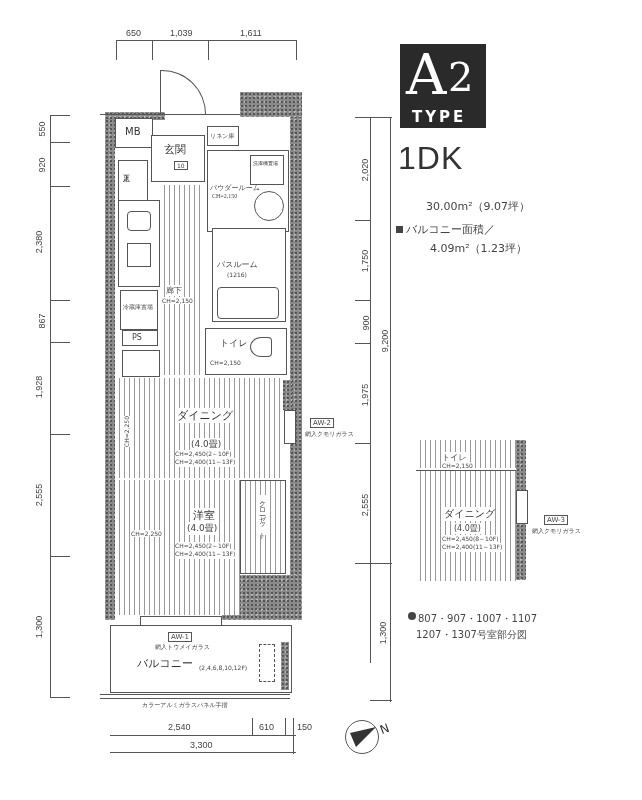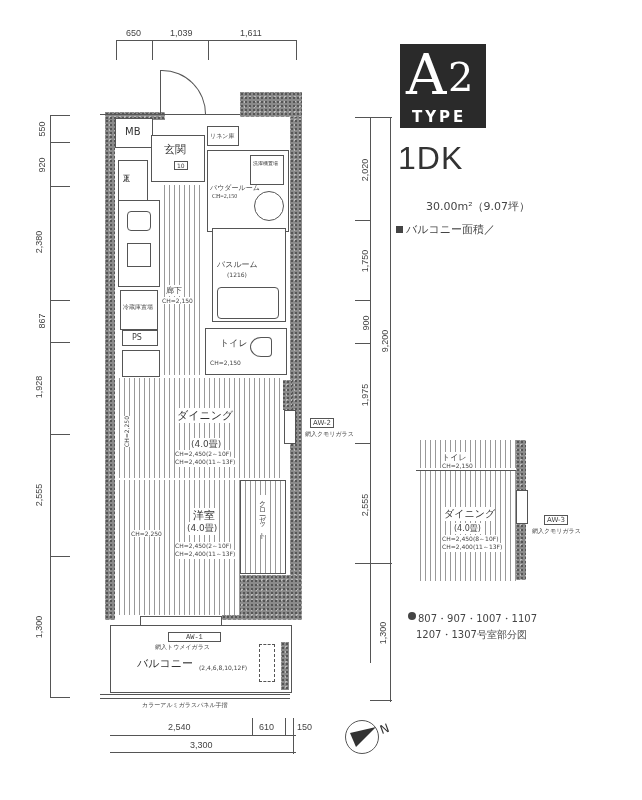--- a/index.html
+++ b/index.html
@@ -24,20 +24,21 @@
   <span class="abs" style="left:12px;top:64px;font-family:'DejaVu Sans',sans-serif;font-weight:bold;font-size:15px;letter-spacing:3px;color:#fff;">TYPE</span>
 </div>
 <div class="abs" style="left:398px;top:140px;font-family:'Liberation Sans',sans-serif;font-size:32px;font-weight:300;color:#333;letter-spacing:1px;">1DK</div>
 
 <div class="abs" style="left:396px;top:195px;width:200px;">
   <div style="font-size:11px;color:#444;margin:4px 0 0 30px;">30.00m²（9.07坪）</div>
   <div style="display:flex;align-items:center;font-size:11px;color:#444;margin-top:8px;">
     <span style="display:inline-block;width:7px;height:7px;background:#444;margin-right:3px;"></span>
     <span>バルコニー面積／</span>
   </div>
+  <div style="font-size:11px;color:#444;margin:4px 0 0 34px;">4.09m²（1.23坪）</div>
 </div>
 
 <div class="abs line" style="left:116px;top:40px;width:180px;height:1px;"></div>
 <div class="abs line" style="left:116px;top:40px;width:1px;height:20px;"></div>
 <div class="abs line" style="left:152px;top:40px;width:1px;height:20px;"></div>
 <div class="abs line" style="left:208px;top:40px;width:1px;height:20px;"></div>
 <div class="abs line" style="left:296px;top:40px;width:1px;height:20px;"></div>
 <span class="abs dim" style="left:126px;top:28px;">650</span>
 <span class="abs dim" style="left:170px;top:28px;">1,039</span>
 <span class="abs dim" style="left:240px;top:28px;">1,611</span>
@@ -169,21 +170,21 @@
 <div class="abs floor" style="left:240px;top:480px;width:44px;height:92px;border:1px solid #555;">
   <span class="abs small" style="left:16px;top:14px;writing-mode:vertical-rl;font-size:7px;background:#fff;">クローゼット</span>
 </div>
 
 <div class="abs wall" style="left:110px;top:625px;width:180px;height:66px;background:#fff;">
   <span class="abs room-label" style="left:26px;top:30px;">バルコニー</span>
   <span class="abs small" style="left:88px;top:38px;">(2,4,6,8,10,12F)</span>
   <div class="abs" style="left:148px;top:18px;width:14px;height:36px;border:1px dashed #555;"></div>
   <div class="abs hatch" style="left:170px;top:16px;width:8px;height:48px;"></div>
 </div>
-<span class="abs small" style="left:168px;top:632px;border:1px solid #555;padding:0 17px;font-size:7px;font-family:Liberation Mono, monospace;">AW-1</span>
+<span class="abs small" style="left:168px;top:632px;border:1px solid #555;padding:0 2px;font-size:7px;">AW-1</span>
 <span class="abs small" style="left:155px;top:643px;">網入トウメイガラス</span>
 <div class="abs" style="left:140px;top:616px;width:80px;height:8px;border:1px solid #555;background:#fff;"></div>
 <div class="abs line" style="left:100px;top:694px;width:190px;height:1px;"></div>
 <div class="abs line" style="left:100px;top:698px;width:190px;height:1px;"></div>
 <span class="abs small" style="left:142px;top:701px;">カラーアルミガラスパネル手摺</span>
 
 <div class="abs line" style="left:110px;top:735px;width:186px;height:1px;"></div>
 <div class="abs line" style="left:110px;top:752px;width:186px;height:1px;"></div>
 <div class="abs line" style="left:252px;top:718px;width:1px;height:18px;"></div>
 <div class="abs line" style="left:285px;top:718px;width:1px;height:18px;"></div>

